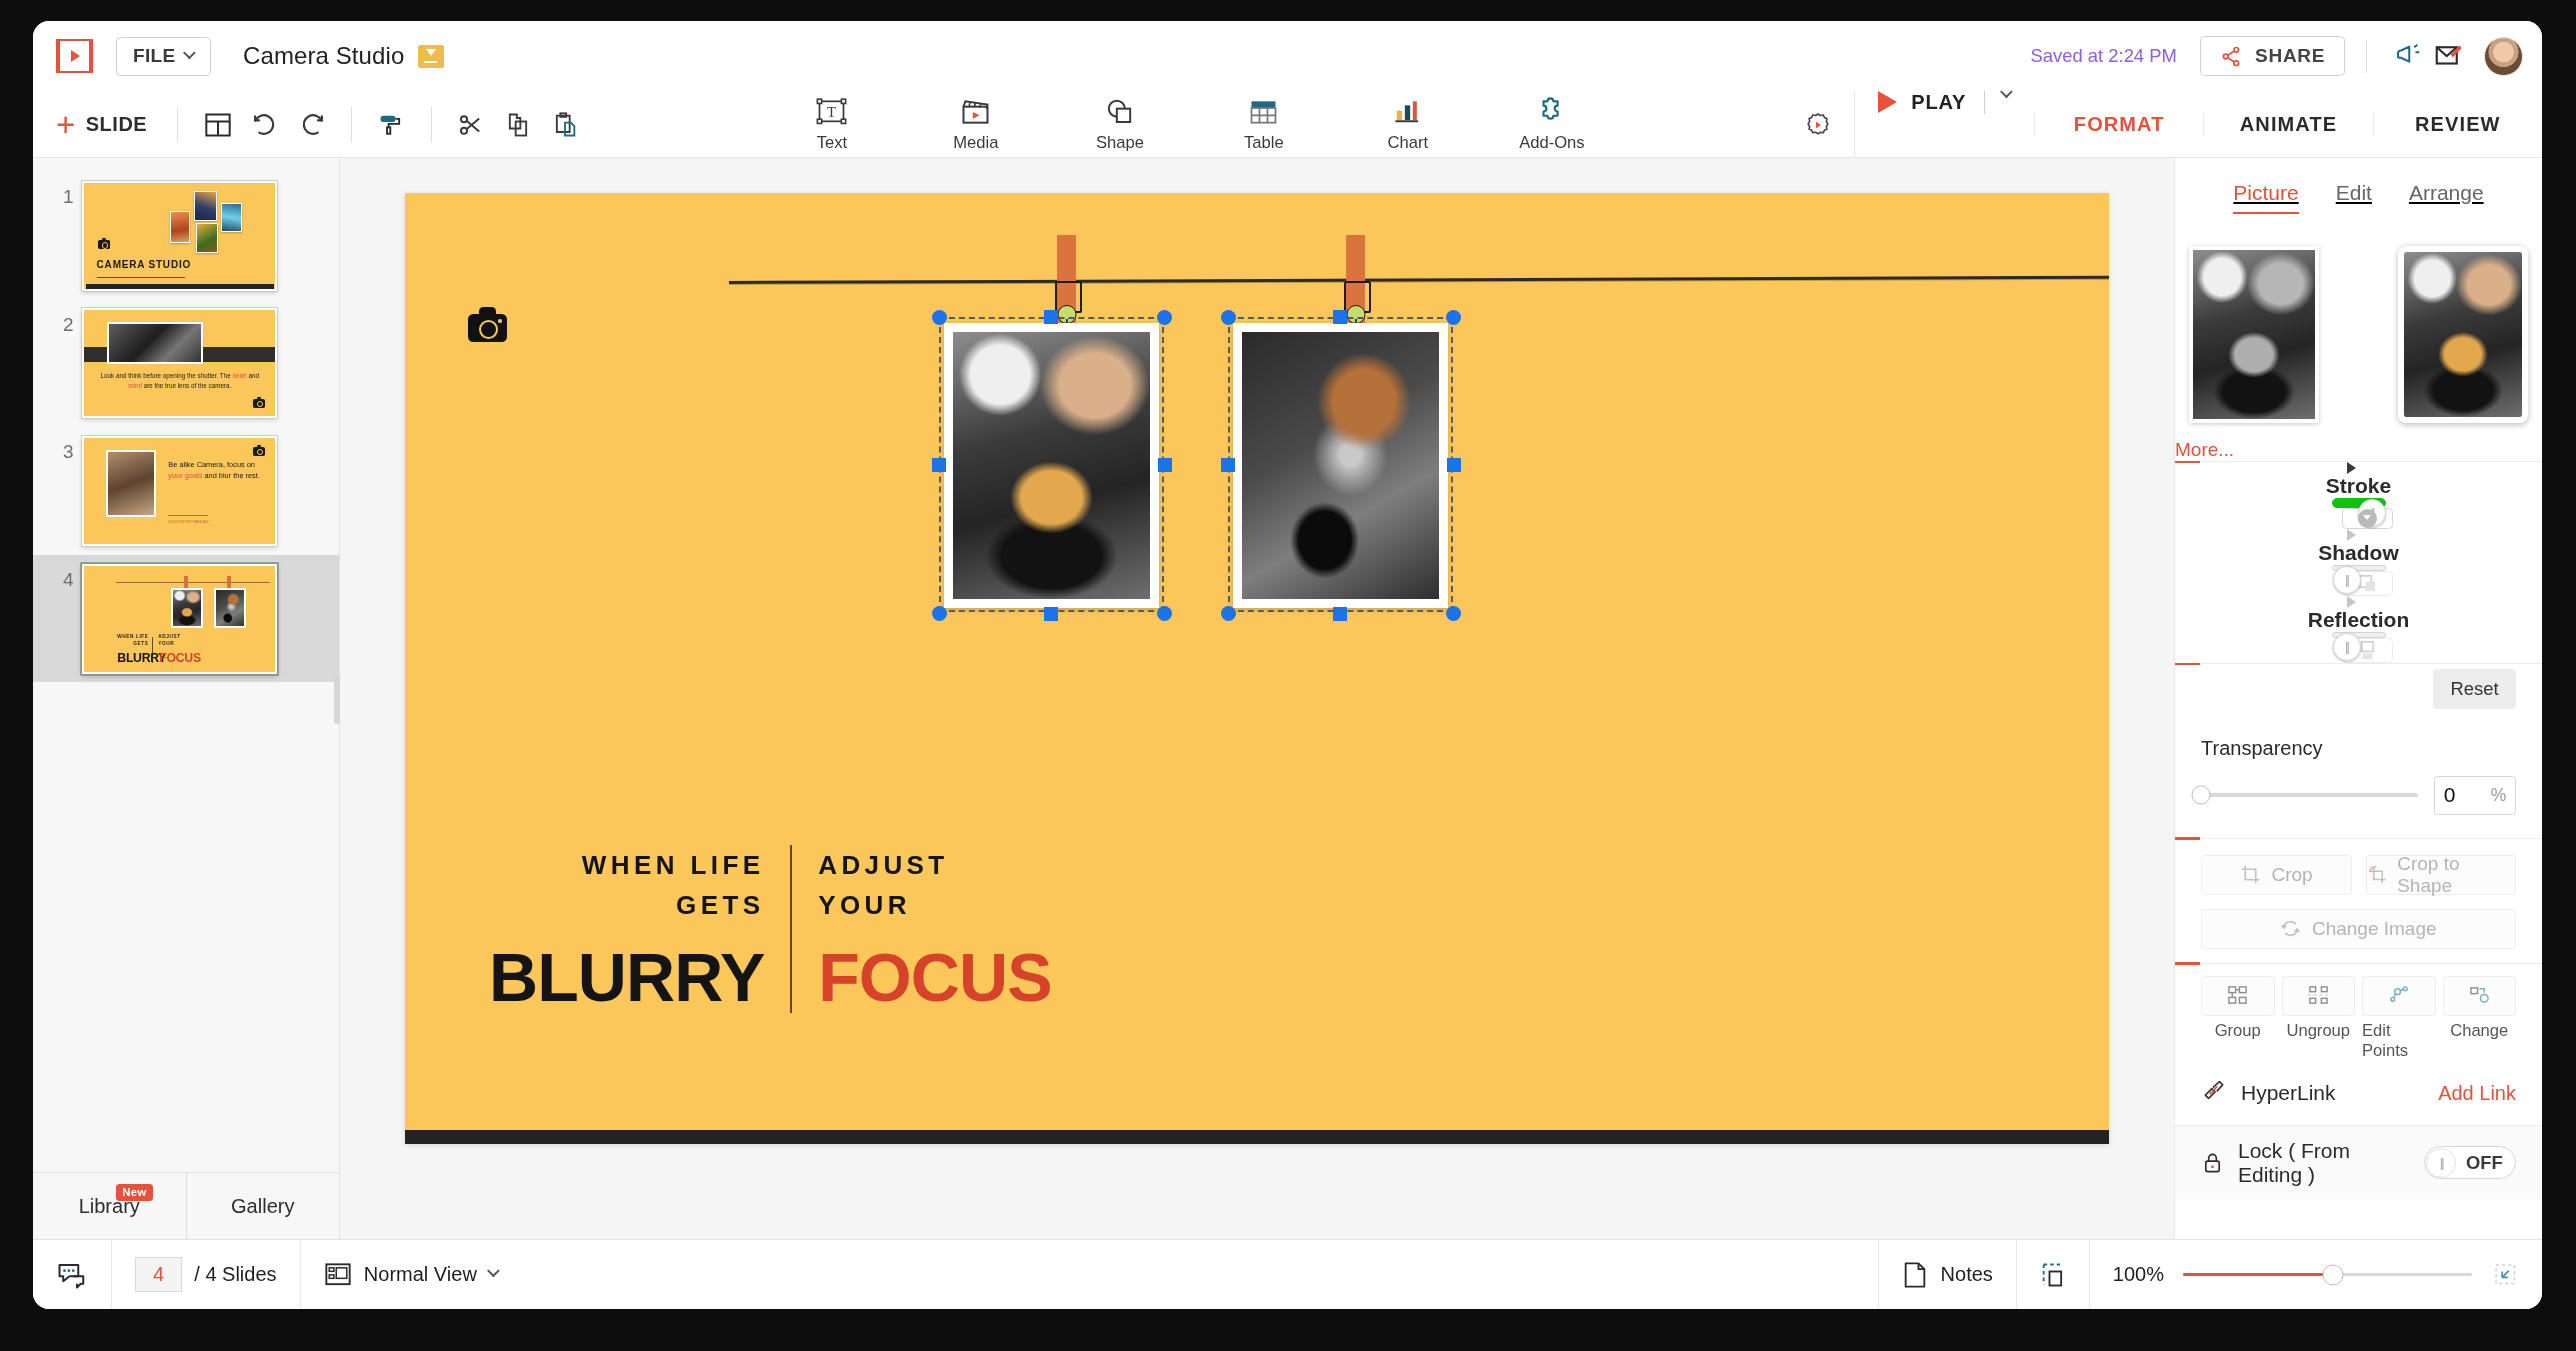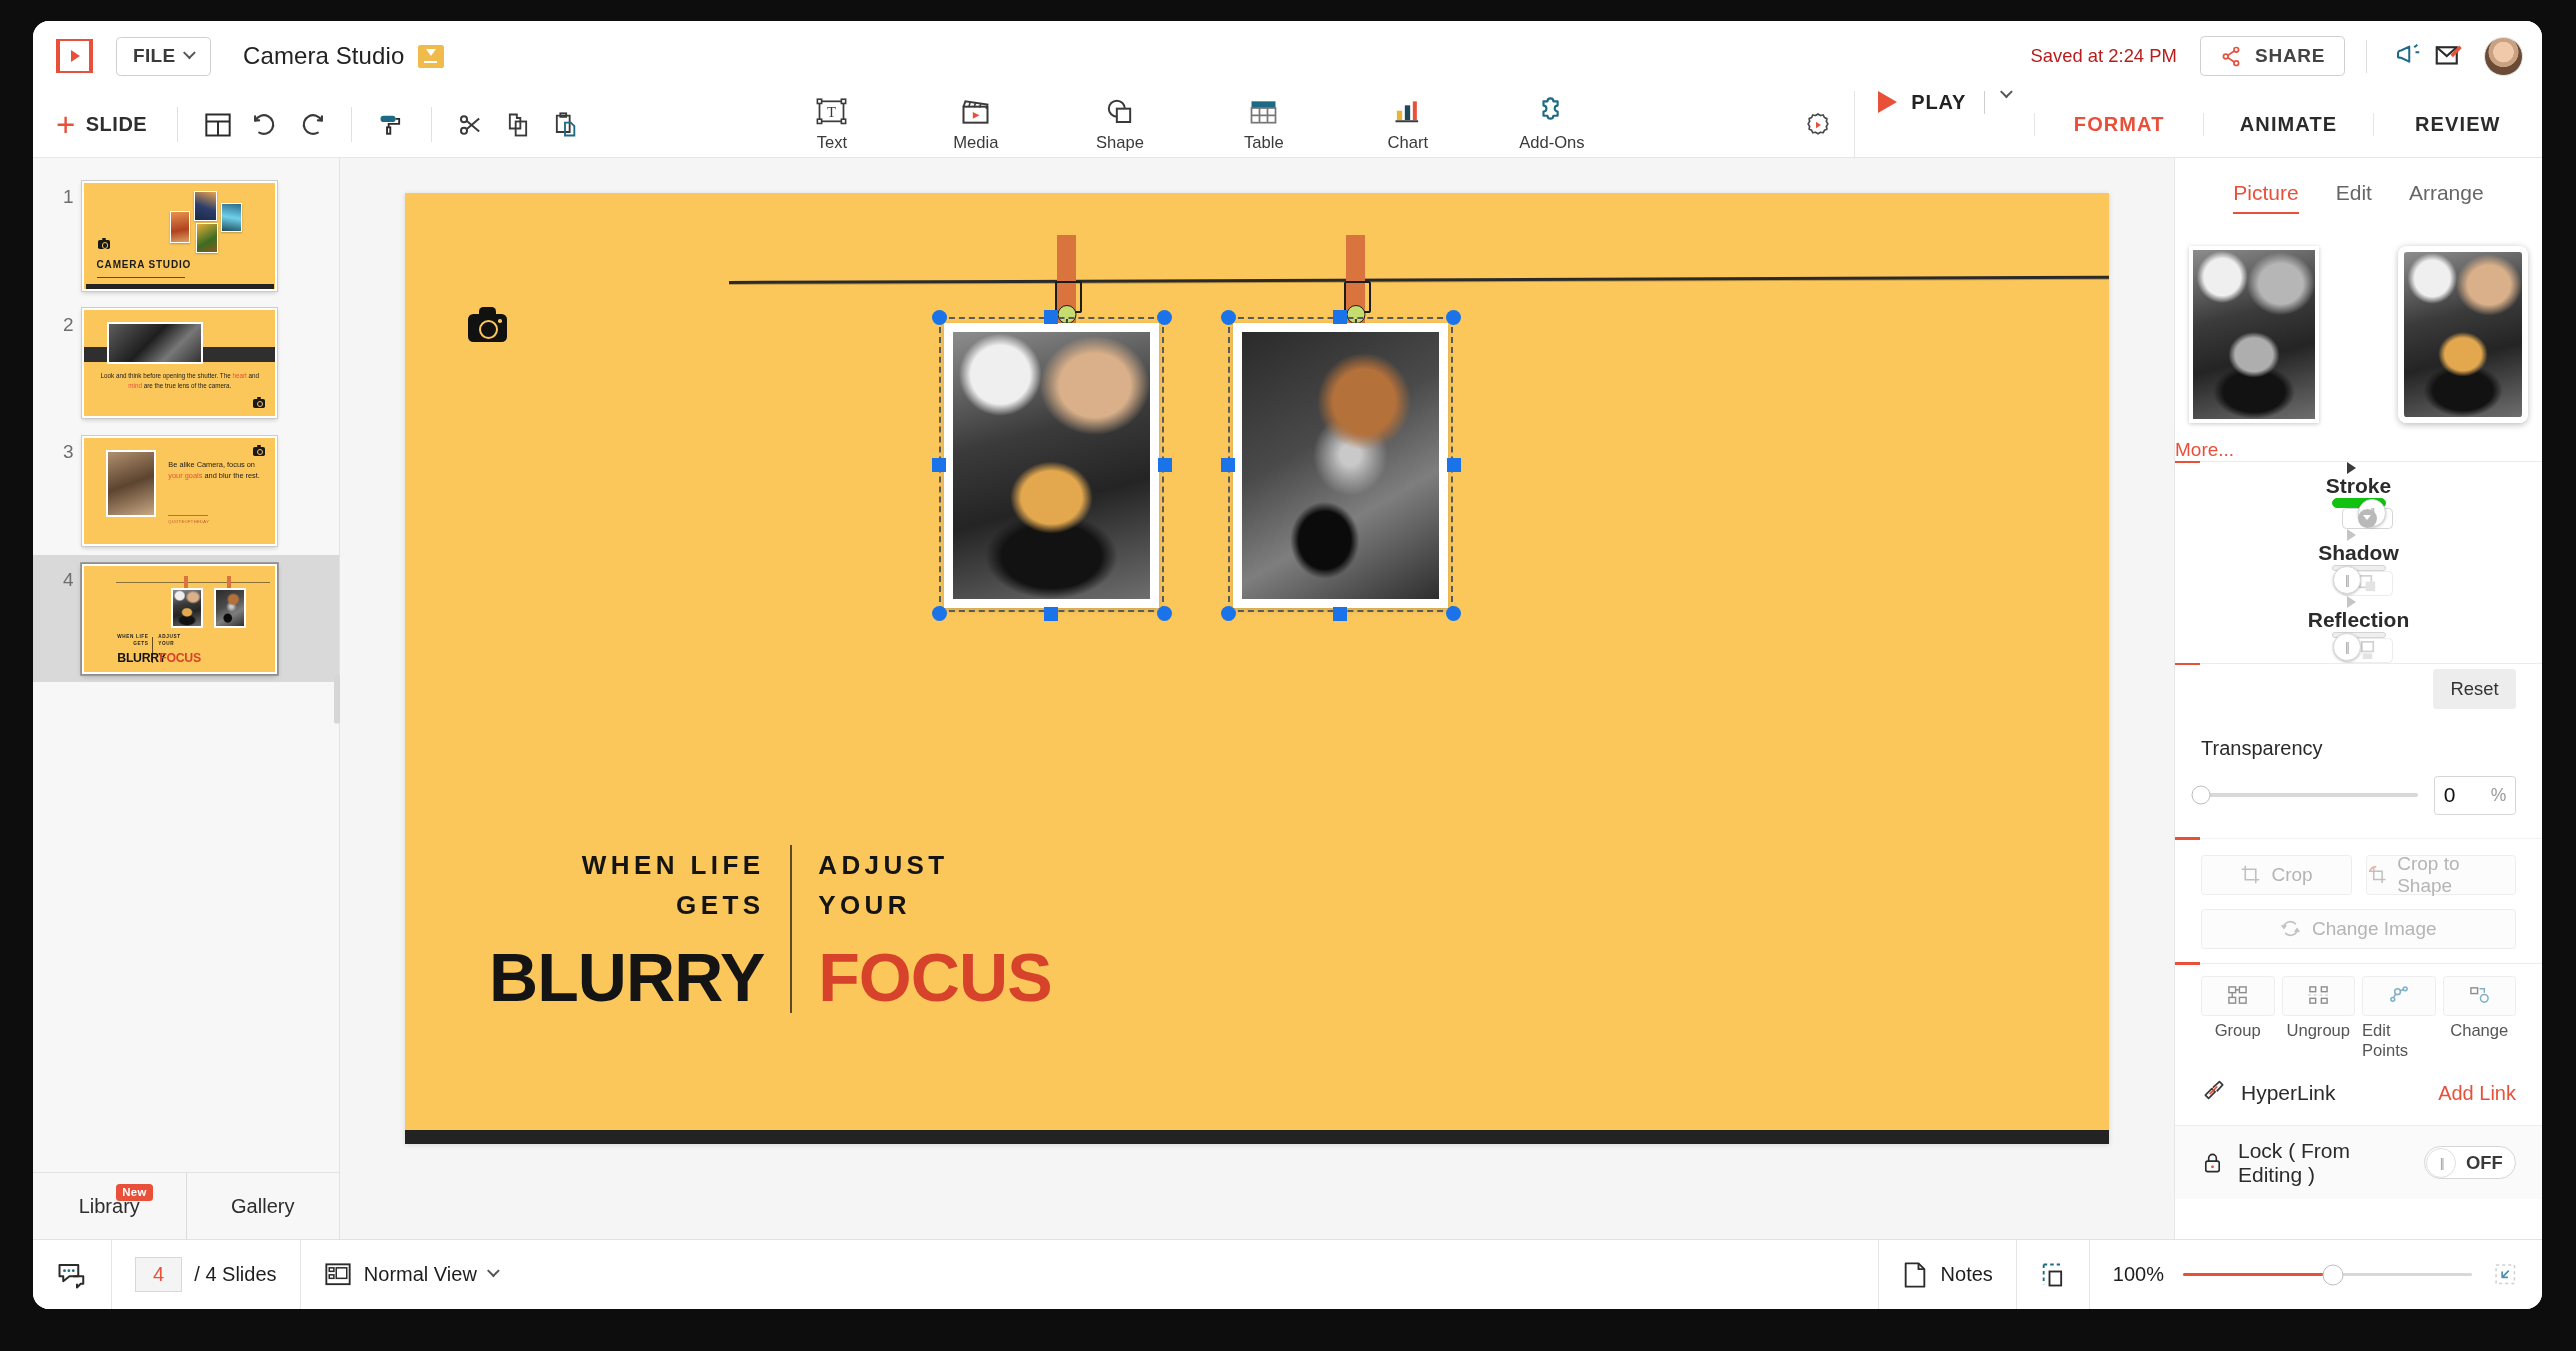--- a/index.html
+++ b/index.html
@@ -58,21 +58,21 @@
     margin-left: 14px; width: 25.4px; height: 23px;
     background: #f0bb4b; border-radius: 2.6px;
     position: relative;
   }
   .doc-badge::before {
     content: ""; position: absolute; left: 50%; top: 4.4px; transform: translateX(-50%);
     width: 0; height: 0; border-left: 5.3px solid transparent; border-right: 5.3px solid transparent; border-top: 7px solid #fff;
   }
   .doc-badge::after { content:""; position:absolute; left:6.1px; bottom:4.4px; width:13px; height:2.6px; background:#fff; }
   .top-right { margin-left: auto; display: flex; align-items: center; gap: 0; }
-  .saved-txt { font-size: 18.4px; color: #b91c1c; margin-right: 23px; }
+  .saved-txt { font-size: 18.4px; color: #8b5cf6; margin-right: 23px; }
   .share-btn {
     height: 40px; padding: 0 19px;
     border: 0.9px solid #d0d0d0; border-radius: 4.4px;
     display: flex; align-items: center; gap: 12.3px;
     font-size: 19px; font-weight: 600; color: #444; letter-spacing: 0.7px;
     cursor: pointer; background: #fff;
   }
   .vdiv { width: 0.9px; height: 33px; background: #dcdcdc; margin: 0 21px; }
   .ico-btn { width: 40px; height: 40px; display: flex; align-items: center; justify-content: center; cursor: pointer; }
   .avatar {
@@ -232,21 +232,21 @@
   .hl-col.left { align-items: flex-end; padding-right: 26px; }
   .hl-col.right { align-items: flex-start; padding-left: 26px; }
   .hl-small { font-size: 26px; font-weight: 700; letter-spacing: 4.4px; color: #141414; line-height: 1.55; }
   .hl-big { font-size: 68px; font-weight: 800; letter-spacing: -0.9px; line-height: 1.05; margin-top: 16px; }
   .hl-big.dark { color: #141414; }
   .hl-big.red { color: #d6432a; }
   .hl-rule { width: 1.8px; align-self: stretch; background: #5c4a22; min-height: 131px; }
 
   
   .fmt-panel { width: 368px; flex: 0 0 368px; background: #fff; border-left: 0.9px solid #e6e6e6; display: flex; flex-direction: column; min-height: 0; }
-  .subtabs { display: flex; justify-content: center; gap: 37px; padding: 23px 0 0 0; }
+  .subtabs { display: flex; justify-content: center; gap: 37px; padding: 23px 0 0 0; text-decoration: underline; }
   .subtab { font-size: 21px; color: #666; cursor: pointer; padding-bottom: 7px; }
   .subtab.active { color: #e8503a; border-bottom: 2.6px solid #e8503a; }
   .previews { display: flex; justify-content: center; gap: 79px; padding: 32px 0 3.5px 0; }
   .pv { width: 130px; height: 177px; background: #fff; padding: 4.4px; box-shadow: 0 0.9px 4.4px rgba(0,0,0,.22); }
   .pv-in { width: 100%; height: 100%; }
   .pv-in.gray { filter: grayscale(1); }
   .pv.shaped { box-shadow: none; padding: 0; position: relative; }
   .pv.shaped .pv-in { border: 6.1px solid #fff; border-radius: 8.8px; box-shadow: 0 1.8px 6.1px rgba(0,0,0,.25); height: 100%; }
   .more { text-align: left; padding: 12.3px 24.5px 0 0; }
   .more a { font-size: 19px; color: #e8503a; cursor: pointer; }

